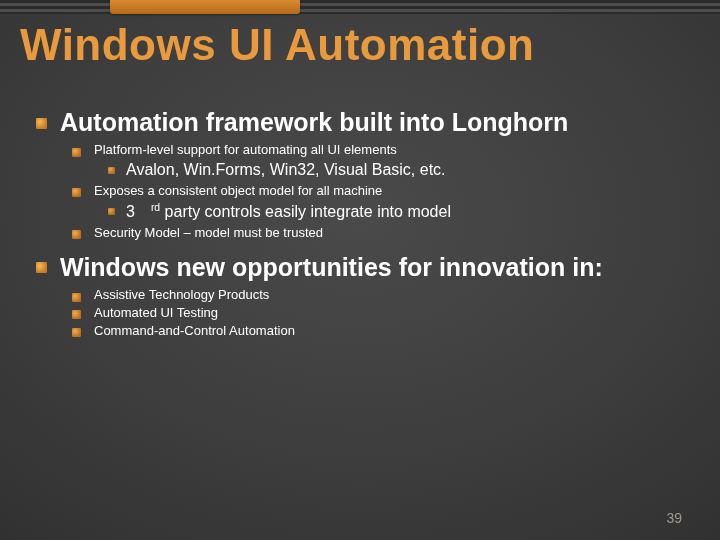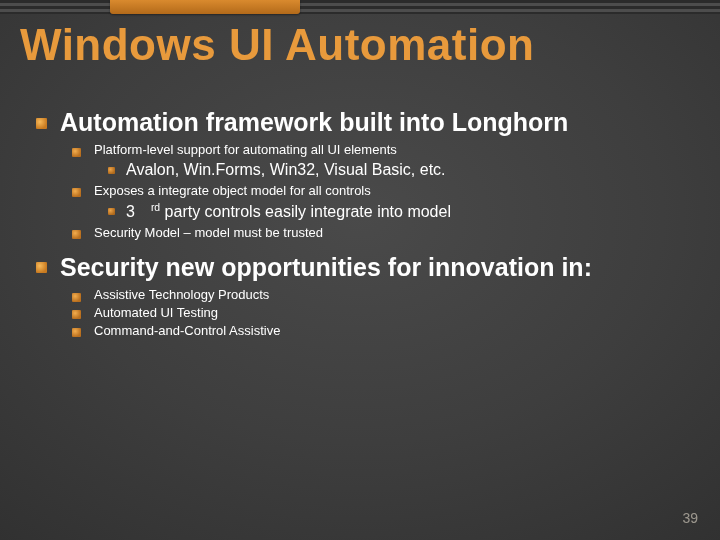--- a/index.html
+++ b/index.html
@@ -104,21 +104,21 @@
     left: 0;
     top: 0.42em;
     width: 7px; height: 7px;
     background: radial-gradient(circle at 35% 35%, #eda448, #b06a1c 70%);
     border-radius: 1px;
   }
   .l1.spacer { margin-top: 10px; }
   .rd { font-size: 0.65em; vertical-align: super; margin-left: 16px; }
   .pagenum {
     position: absolute;
-    right: 22px;
+    right: 38px;
     bottom: 14px;
     font-size: 14px;
     color: #c9c2b5;
     opacity: 0.7;
     text-align: right;
   }
 </style>
 </head>
 <body>
 
@@ -135,30 +135,30 @@
 
   <div class="title">Windows UI Automation</div>
 
   <div class="body">
 
     <div class="l1">Automation framework built into Longhorn</div>
 
     <div class="l2">Platform-level support for automating all UI elements</div>
     <div class="l3">Avalon, Win.Forms, Win32, Visual Basic, etc.</div>
 
-    <div class="l2">Exposes a integrate object model for all controls</div>
+    <div class="l2">Exposes a consistent object model for all machine</div>
     <div class="l3">
       <span>3</span><span class="rd">rd</span><span> party controls easily integrate into model</span>
     </div>
 
     <div class="l2">Security Model – model must be trusted</div>
 
-    <div class="l1 spacer">Security new opportunities for innovation in:</div>
+    <div class="l1 spacer">Windows new opportunities for innovation in:</div>
 
     <div class="l2">Assistive Technology Products</div>
     <div class="l2">Automated UI Testing</div>
-    <div class="l2">Command-and-Control Assistive</div>
+    <div class="l2">Command-and-Control Automation</div>
 
   </div>
 
   <div class="pagenum">39</div>
 
 </div>
 
 </body></html>

